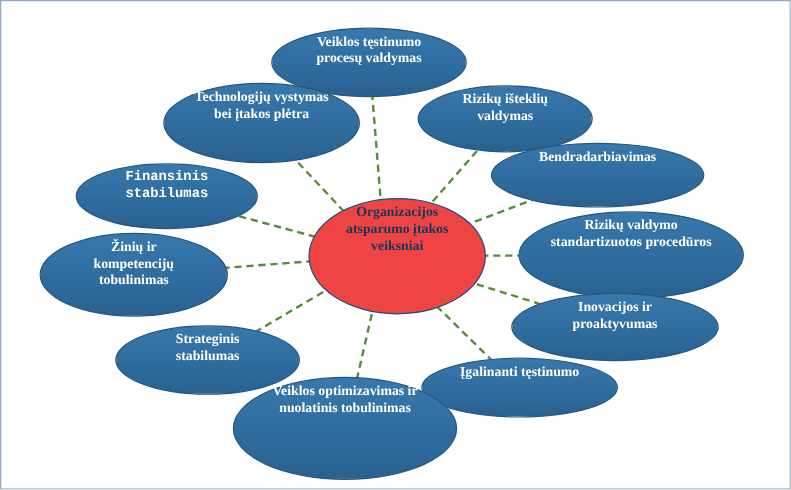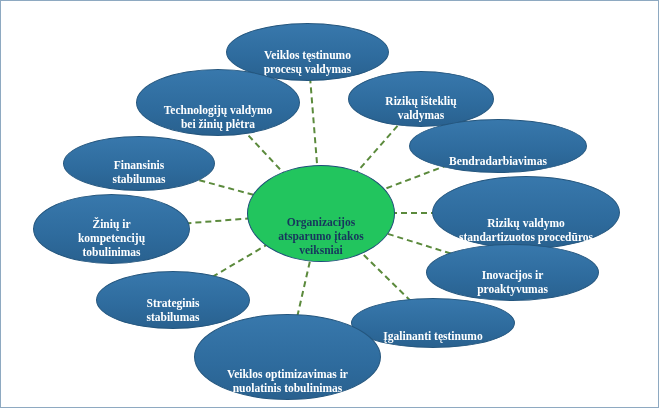--- a/index.html
+++ b/index.html
@@ -24,52 +24,52 @@
   }
   .connectors line {
     stroke: #5b8a3c;
     stroke-width: 2;
     stroke-dasharray: 6 4;
   }
   .node {
     position: absolute;
     border-radius: 50%;
     display: flex;
-    align-items: flex-end;
+    align-items: flex-start;
     justify-content: center;
     text-align: center;
     font-weight: bold;
     font-size: 11.5px;
     line-height: 1.22;
     box-sizing: border-box;
   }
   .sat {
     background: linear-gradient(180deg, #3878ac 0%, #2e6b9d 60%, #29618f 100%);
     border: 1px solid #24567e;
     color: #ffffff;
     padding: 4px 24px;
   }
   .center-node {
-    background: #22c55e;
+    background: #ef4444;
     border: 1.5px solid #1f4e79;
     color: #17365d;
     padding: 4px 16px;
-    left: 246px; top: 164px; width: 148px; height: 97px;
+    left: 256px; top: 164px; width: 148px; height: 97px;
   }
   
   .n0  { left: 225px; top: 22px;  width: 163px; height: 58px; }
   .n1  { left: 347px; top: 70px;  width: 146px; height: 56px; }
   .n2  { left: 408px; top: 118px; width: 178px; height: 54px; padding: 4px 14px; }
   .n3  { left: 431px; top: 175px; width: 188px; height: 73px; }
   .n4  { left: 425px; top: 243px; width: 173px; height: 57px; }
   .n5  { left: 350px; top: 297px; width: 164px; height: 50px; padding: 4px 14px; }
   .n6  { left: 193px; top: 313px; width: 187px; height: 86px; padding: 4px 30px; }
   .n7  { left: 95px;  top: 270px; width: 154px; height: 58px; }
   .n8  { left: 32px;  top: 193px; width: 157px; height: 70px; }
-  .n9  { left: 62px;  top: 135px; width: 152px; height: 55px; }
+  .n9  { left: 62px;  top: 135px; width: 152px; height: 55px; font-family: Liberation Mono, monospace; }
   .n10 { left: 135px; top: 68px;  width: 164px; height: 67px; }
 </style>
 </head>
 <body>
 
 <div class="canvas">
 
   <svg class="connectors" viewBox="0 0 659 408">
     <line x1="320" y1="212" x2="307" y2="51"></line>
     <line x1="320" y1="212" x2="420" y2="98"></line>
@@ -118,20 +118,20 @@
 
   <div class="node sat n8">
     <span>Žinių ir kompetencijų tobulinimas</span>
   </div>
 
   <div class="node sat n9">
     <span>Finansinis stabilumas</span>
   </div>
 
   <div class="node sat n10">
-    <span>Technologijų valdymo bei žinių plėtra</span>
+    <span>Technologijų vystymas bei įtakos plėtra</span>
   </div>
 
   <div class="node center-node">
     <span>Organizacijos atsparumo įtakos veiksniai</span>
   </div>
 
 </div>
 
 </body></html>

